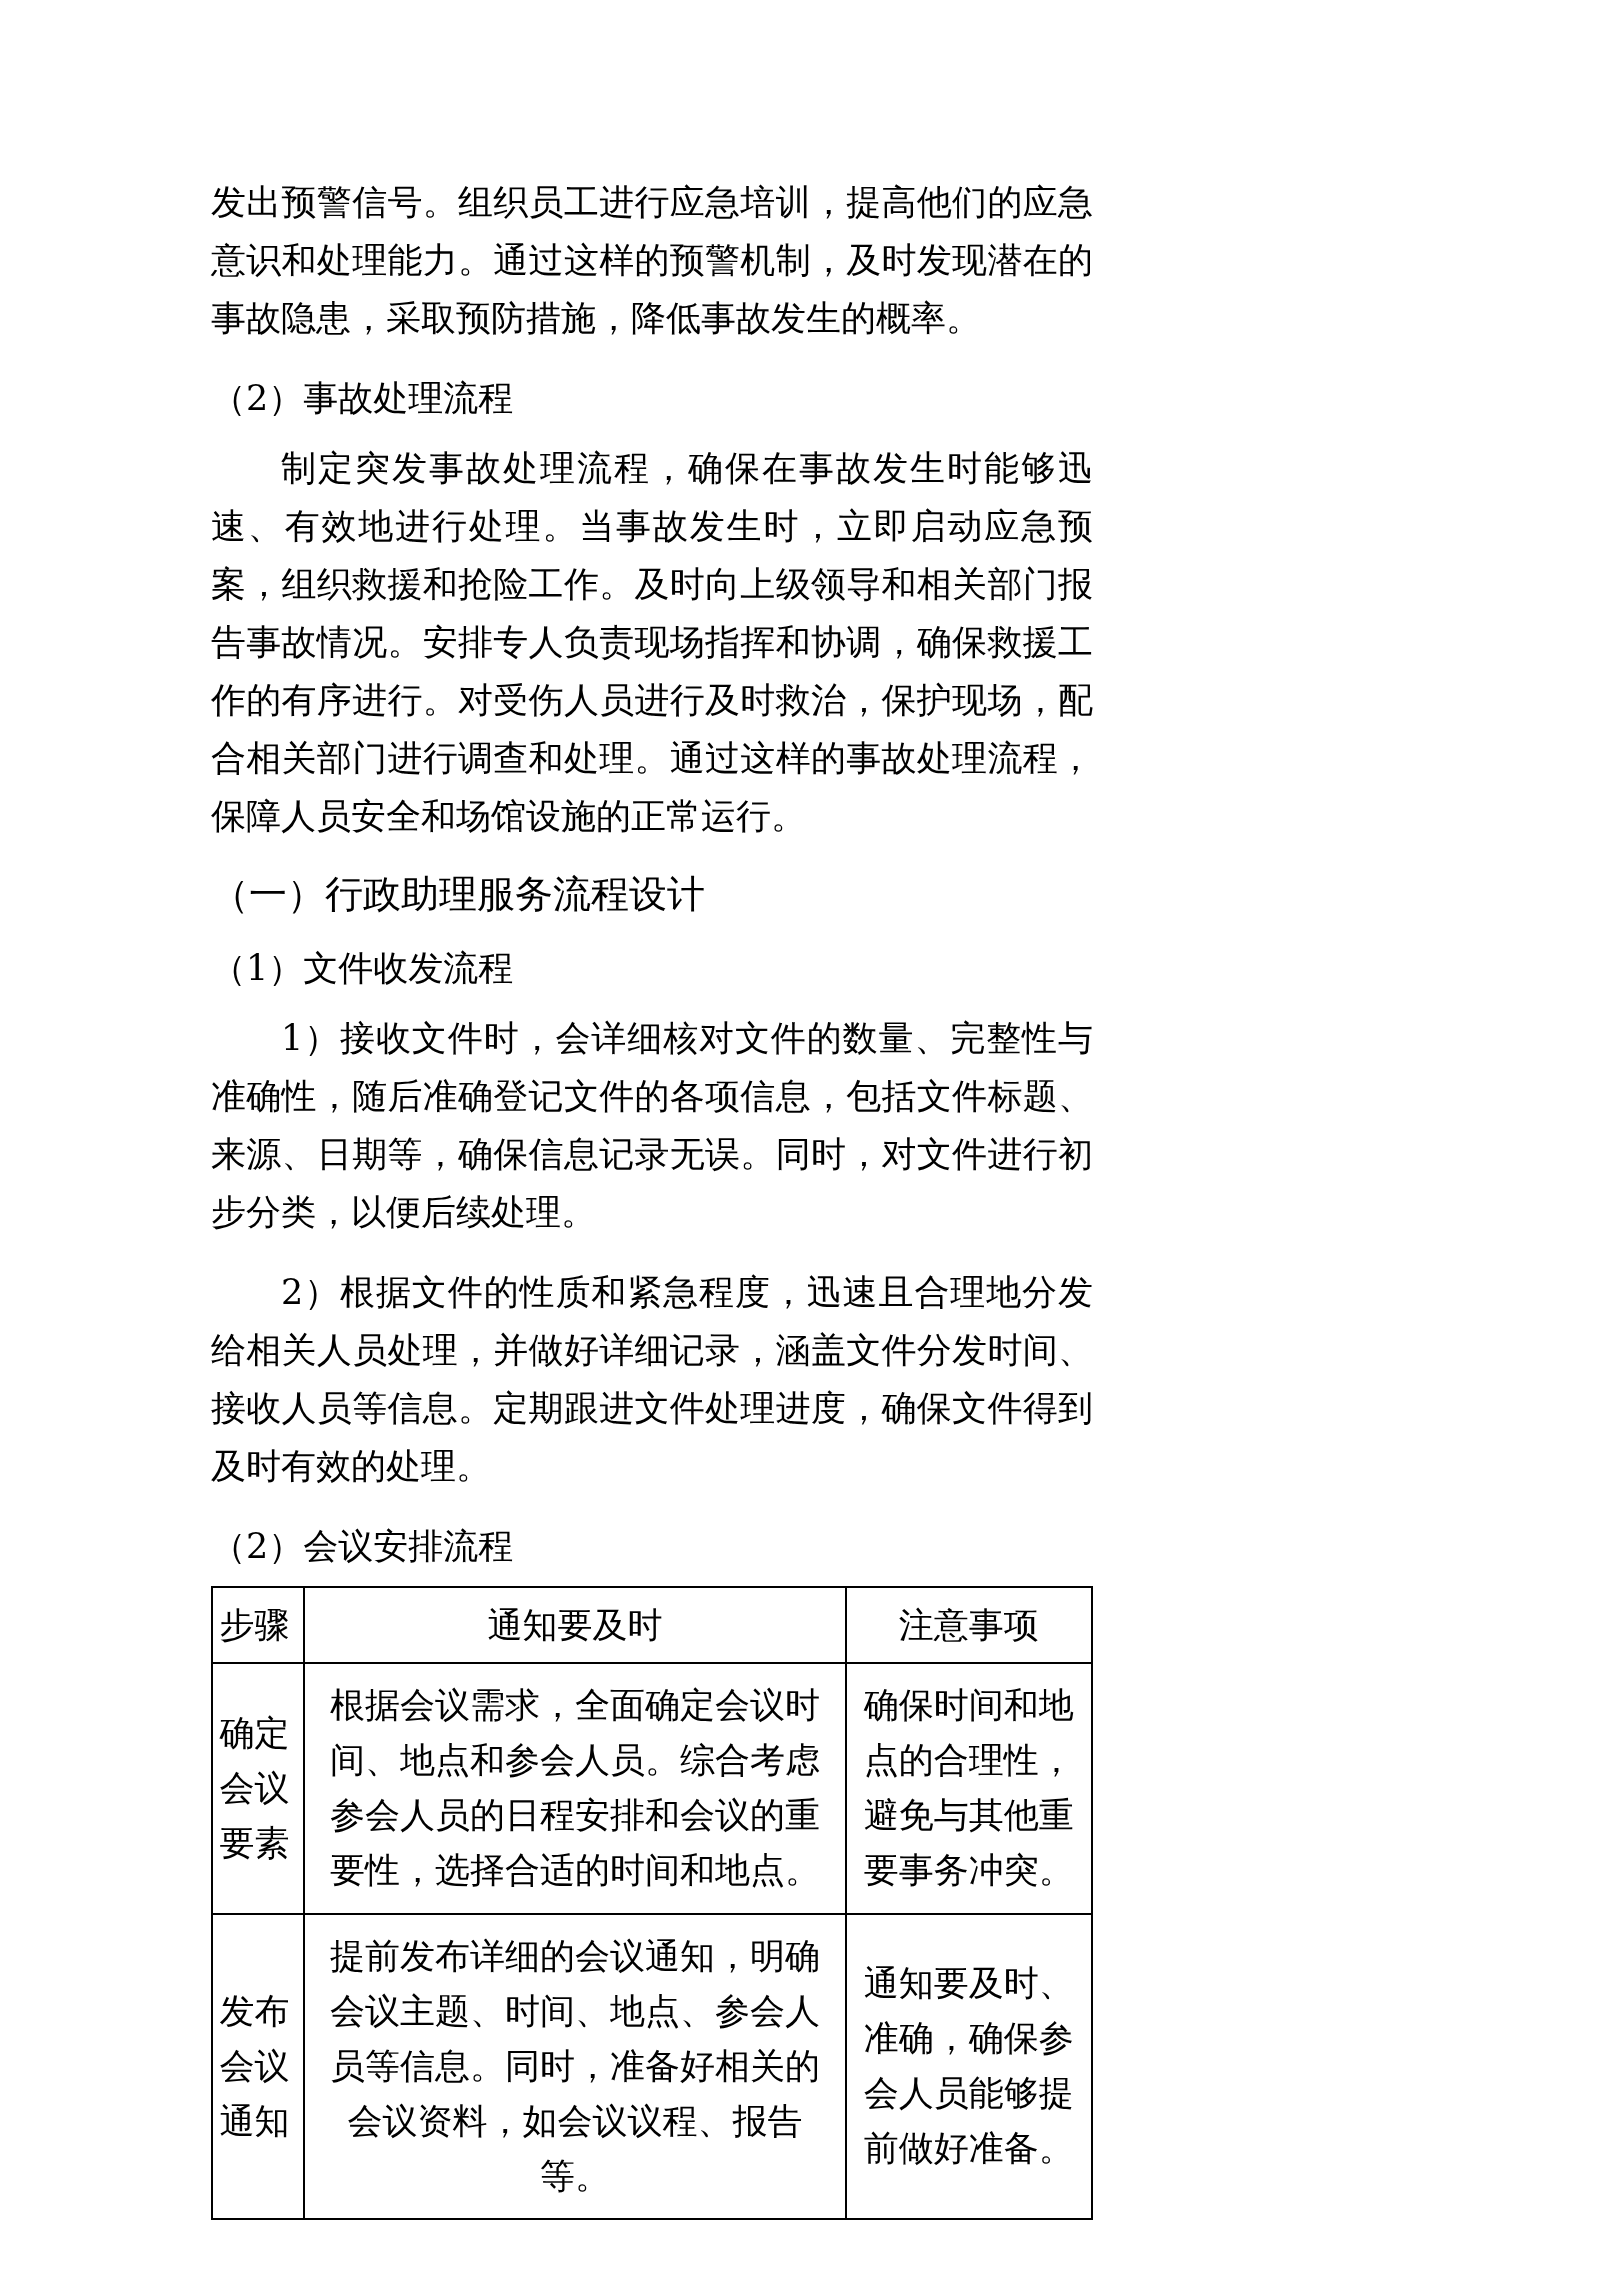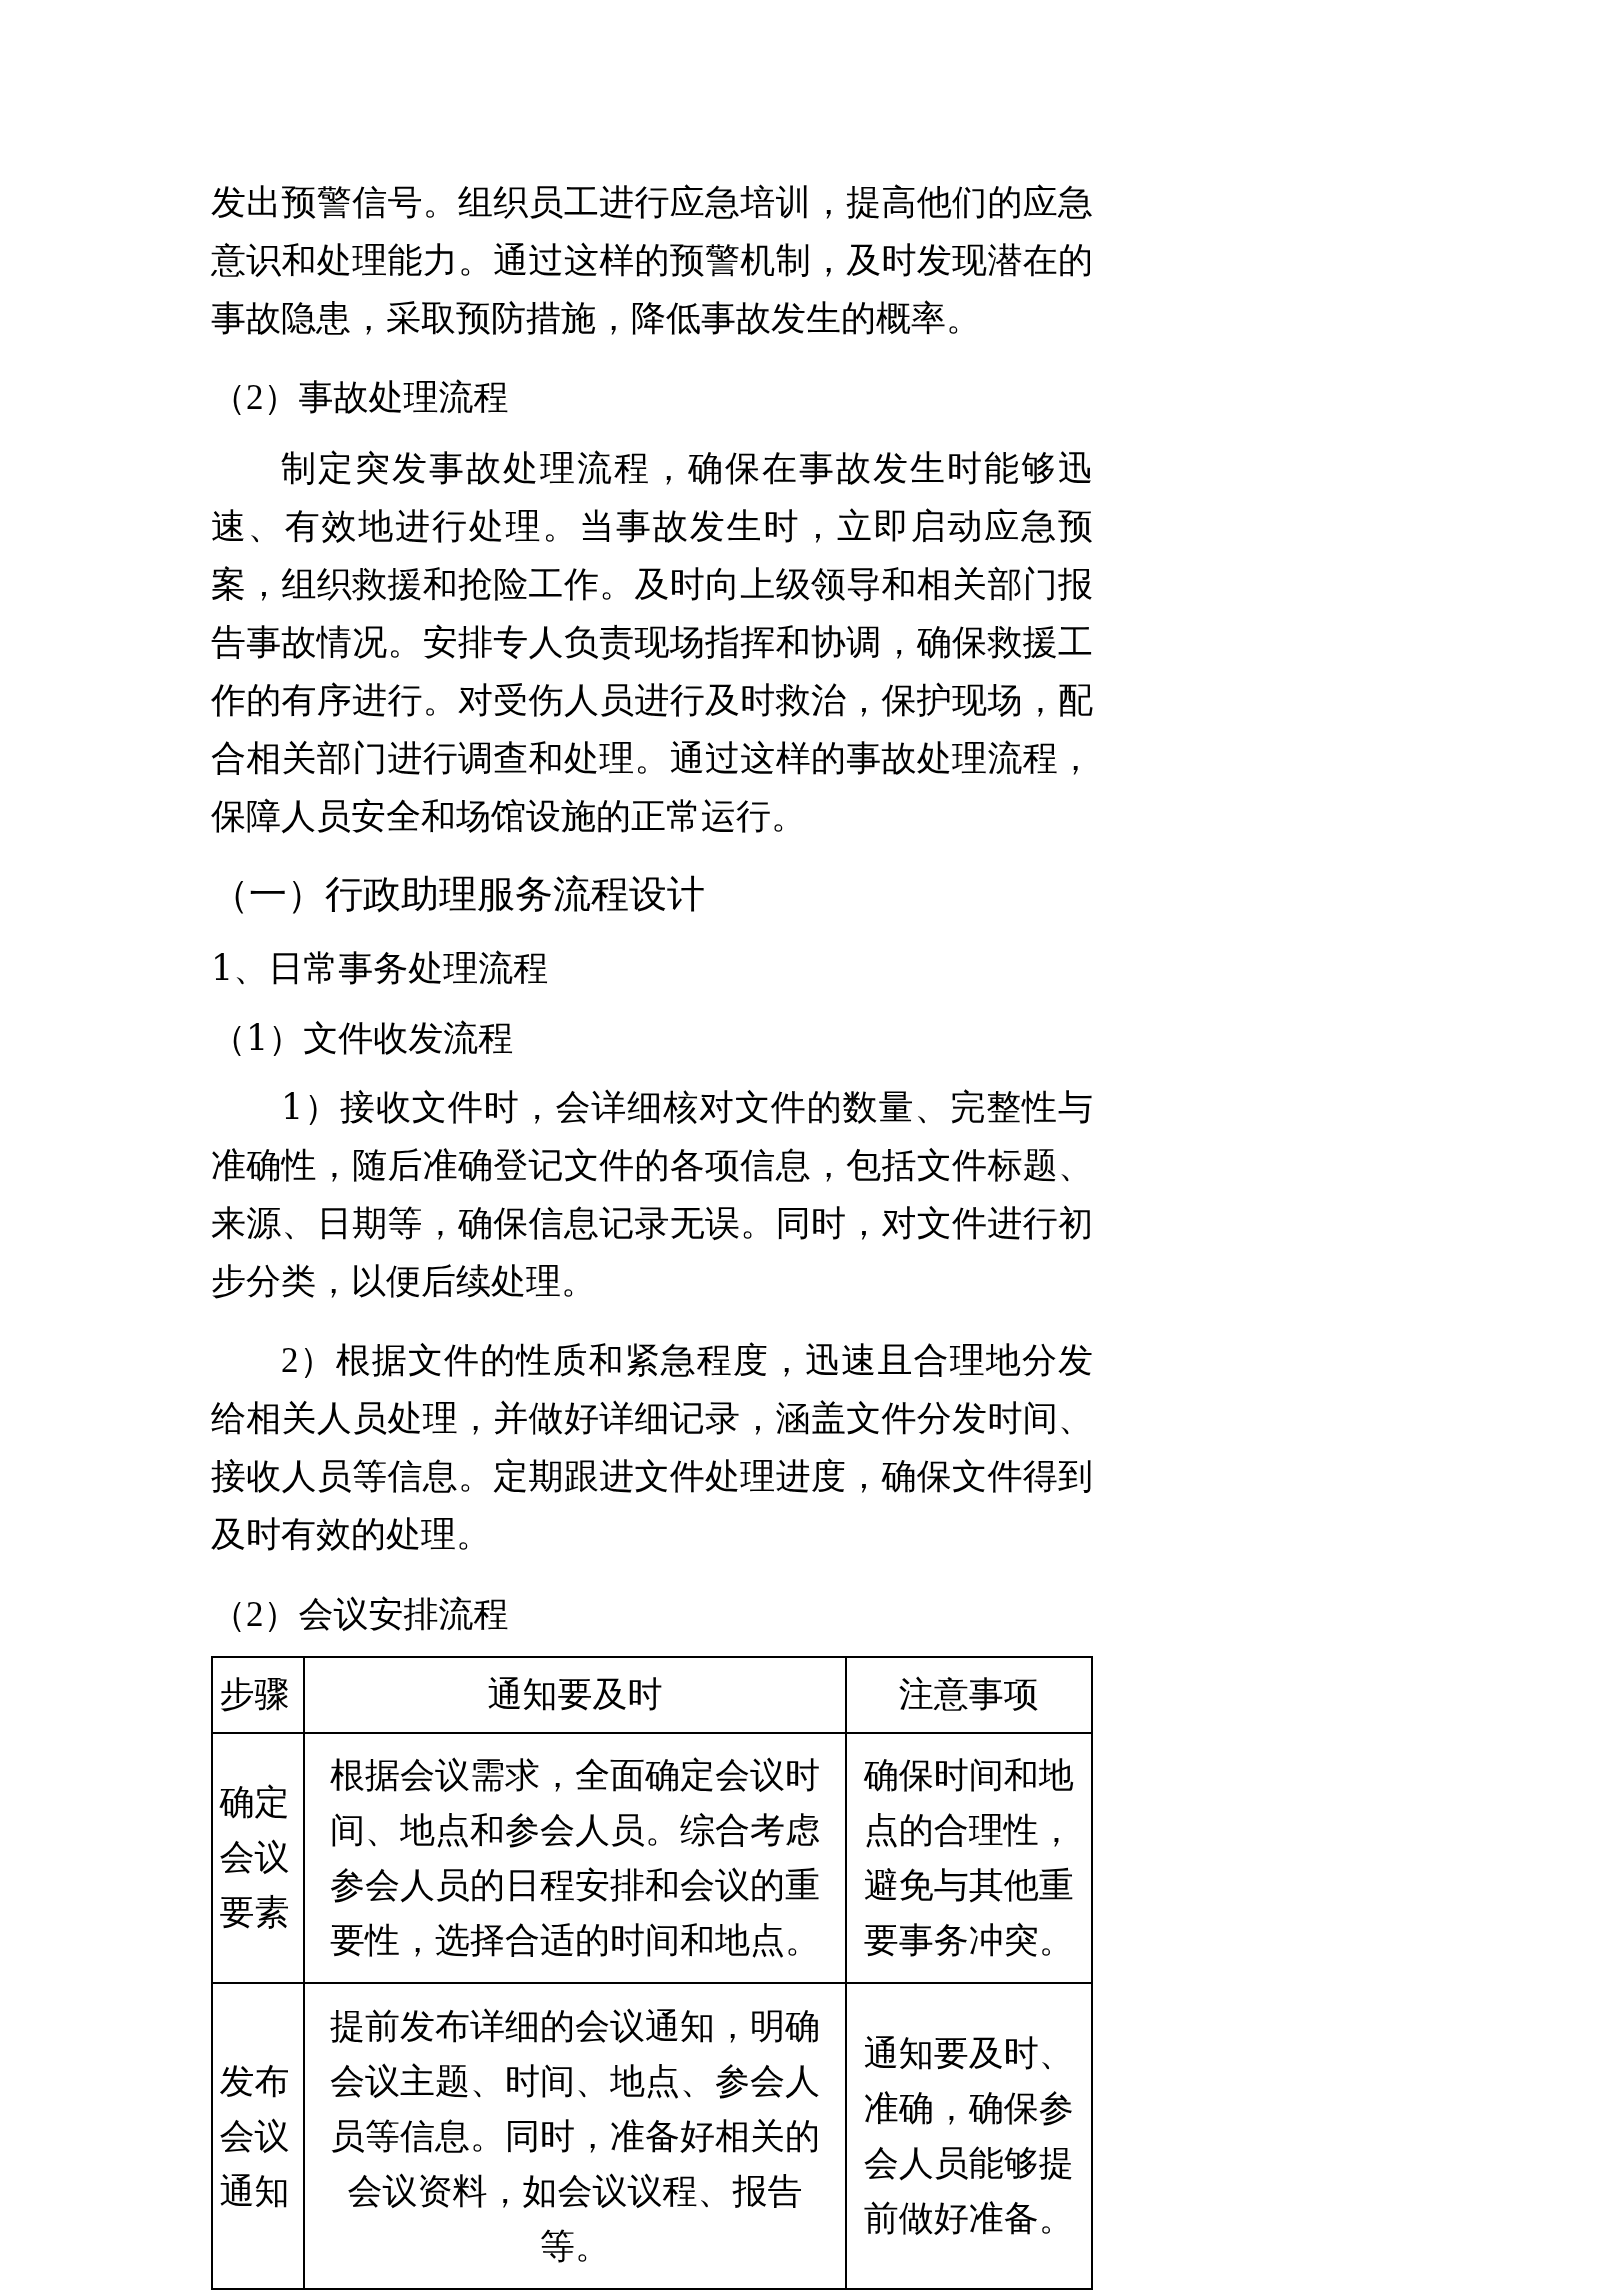--- a/index.html
+++ b/index.html
@@ -40,21 +40,20 @@
     margin: 31px 0 18.3px 0;
   }
   .doc-h2 {
     font-weight: normal;
     font-size: 38px;
     line-height: 60px;
     margin: 5.2px 0 14.4px 0;
   }
   .gap-top {
     margin-top: 22px;
-    font-family: Liberation Serif, serif;
   }
   table.meeting-table {
     width: 100%;
     border-collapse: collapse;
     table-layout: fixed;
     margin-top: 6px;
   }
   table.meeting-table th,
   table.meeting-table td {
     border: 2px solid #000000;
@@ -94,21 +93,20 @@
 
   <p class="body-para">发出预警信号。组织员工进行应急培训，提高他们的应急意识和处理能力。通过这样的预警机制，及时发现潜在的事故隐患，采取预防措施，降低事故发生的概率。</p>
 
   <p class="plain-line gap-top">（2）事故处理流程</p>
 
   <p class="body-para indent2">制定突发事故处理流程，确保在事故发生时能够迅速、有效地进行处理。当事故发生时，立即启动应急预案，组织救援和抢险工作。及时向上级领导和相关部门报告事故情况。安排专人负责现场指挥和协调，确保救援工作的有序进行。对受伤人员进行及时救治，保护现场，配合相关部门进行调查和处理。通过这样的事故处理流程，保障人员安全和场馆设施的正常运行。</p>
 
 
   <h2 class="doc-h2">（一）行政助理服务流程设计</h2>
 
-  <p class="plain-line">1、日常事务处理流程</p>
 
   <p class="plain-line">（1）文件收发流程</p>
 
   <p class="body-para indent2">1）接收文件时，会详细核对文件的数量、完整性与准确性，随后准确登记文件的各项信息，包括文件标题、来源、日期等，确保信息记录无误。同时，对文件进行初步分类，以便后续处理。</p>
 
   <p class="body-para indent2 gap-top">2）根据文件的性质和紧急程度，迅速且合理地分发给相关人员处理，并做好详细记录，涵盖文件分发时间、接收人员等信息。定期跟进文件处理进度，确保文件得到及时有效的处理。</p>
 
   <p class="plain-line gap-top">（2）会议安排流程</p>
 
   <table class="meeting-table">

